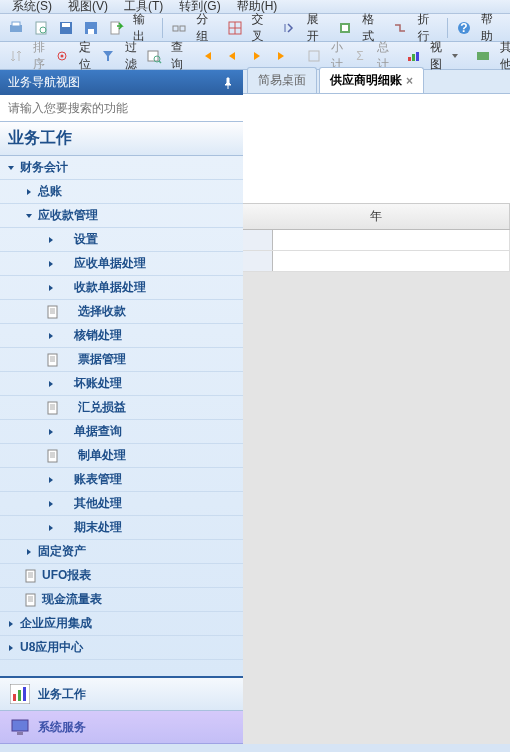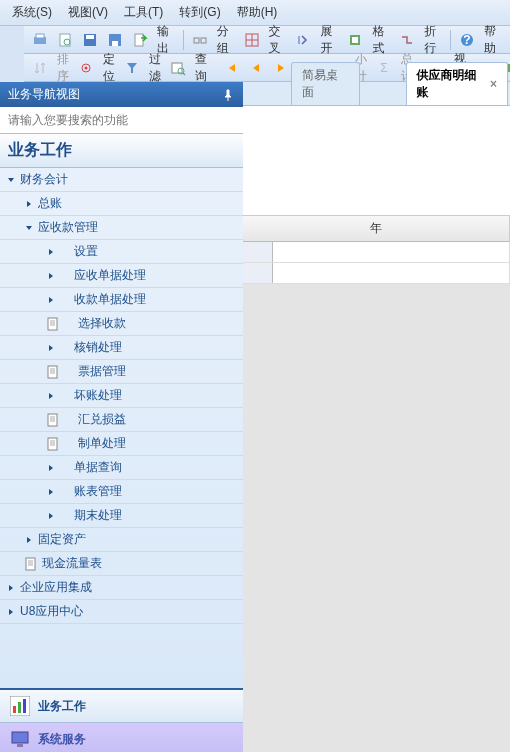--- a/index.html
+++ b/index.html
@@ -1,23 +1,23 @@
 <!DOCTYPE html>
 <html><head>
 <meta charset="utf-8">
 <style>
 * { box-sizing: border-box; margin: 0; padding: 0; font-family: "Microsoft YaHei", SimSun, Arial, sans-serif; font-size: 12px; }
 body { background: #d6e4f5; width: 510px; height: 752px; overflow: hidden; }
 
 
-.menubar { background: linear-gradient(#e8f0fb, #d6e4f5); height: 26px; display: flex; align-items: center; padding-left: 4px; border-bottom: 1px solid #b0c4de; }
+.menubar { background: linear-gradient(#e8f0fb, #d6e4f5); height: 14px; display: flex; align-items: center; padding-left: 4px; border-bottom: 1px solid #b0c4de; }
 .menubar span { padding: 3px 8px; color: #333; }
 
 
-.toolbar { background: linear-gradient(#e8f0fb, #d2e2f6); height: 28px; display: flex; align-items: center; padding: 0 4px; border-bottom: 1px solid #a8c0dd; gap: 1px; margin-left: 24px; }
+.toolbar { background: linear-gradient(#e8f0fb, #d2e2f6); height: 28px; display: flex; align-items: center; padding: 0 4px; border-bottom: 1px solid #a8c0dd; gap: 1px; }
 .tb-btn { display: inline-flex; align-items: center; padding: 2px 4px; color: #333; gap: 2px; }
 .tb-btn.disabled { color: #999; }
 .tb-sep { width: 1px; height: 20px; background: #a8c0dd; margin: 0 3px; }
 .icon { width: 16px; height: 16px; display: inline-block; }
 
 
 .main { display: flex; height: calc(752px - 78px); }
 .sidebar { width: 243px; background: #8b5cf6; display: flex; flex-direction: column; }
 .content { flex: 1; background: #e4e4e4; display: flex; flex-direction: column; }
 
@@ -27,35 +27,35 @@
 
 
 .search-row { background: #fff; padding: 2px; border-bottom: 1px solid #a8c0dd; }
 .search-row input { width: 100%; border: none; padding: 4px 6px; color: #888; outline: none; }
 
 
 .section-title { background: linear-gradient(#fdfdfe, #dce9f7); color: #1e4f8a; font-size: 16px; font-weight: bold; padding: 6px 8px; border-bottom: 1px solid #a8c0dd; }
 
 
 .tree { flex: 1; background: linear-gradient(#e8f1fb, #d9e8f8); overflow-y: auto; }
-.tree-item { display: flex; align-items: center; padding: 3px 19px; color: #1e4f8a; border-bottom: 1px solid #c9dbef; cursor: pointer; }
+.tree-item { display: flex; align-items: center; padding: 3px 19px; color: #1e4f8a; border-bottom: 1px solid #c9dbef; cursor: pointer; font-weight: bold; }
 .tree-item .arrow { width: 10px; height: 10px; margin-right: 4px; flex-shrink: 0; }
 .tree-item .doc-icon { width: 14px; height: 14px; margin-right: 4px; flex-shrink: 0; }
 .lvl-0 { padding-left: 6px; }
 .lvl-1 { padding-left: 24px; }
 .lvl-2 { padding-left: 46px; gap: 14px; }
 
 
 .bottom-nav { border-top: 2px solid #2c5fa0; }
 .bottom-btn { background: linear-gradient(#f5f9fd, #dce9f7); padding: 6px 10px; display: flex; align-items: center; gap: 8px; border-bottom: 1px solid #a8c0dd; color: #1e4f8a; font-weight: bold; cursor: pointer; }
 .bottom-btn .big-icon { width: 20px; height: 20px; }
 
 
 .tabs { background: #dce9f7; display: flex; align-items: flex-end; height: 24px; padding-left: 4px; border-bottom: 1px solid #a8c0dd; }
-.tab { padding: 4px 10px; background: #dce9f7; border: 1px solid #a8c0dd; border-bottom: none; margin-right: 2px; color: #666; border-radius: 3px 3px 0 0; display: flex; align-items: center; gap: 4px; margin-left: 44px; }
+.tab { padding: 4px 10px; background: #dce9f7; border: 1px solid #a8c0dd; border-bottom: none; margin-right: 2px; color: #666; border-radius: 3px 3px 0 0; display: flex; align-items: center; gap: 4px; }
 .tab.active { background: #ffffff; color: #000; font-weight: bold; }
 .tab .close-x { color: #888; font-weight: bold; cursor: pointer; }
 
 
 .white-pane { background: #fff; height: 110px; border-bottom: 1px solid #ccc; }
 
 
 .grid-header { background: linear-gradient(#f7f7f7, #e6e6e6); border-bottom: 1px solid #bbb; display: flex; }
 .grid-header .gh-cell { flex: 1; text-align: center; padding: 4px; color: #333; border-right: 1px solid #ccc; }
 .grid-row { display: flex; border-bottom: 1px solid #ddd; }
@@ -320,51 +320,66 @@
         <div class="tree-item lvl-2">
           <svg class="doc-icon" viewBox="0 0 14 14">
             <rect x="2" y="1" width="9" height="12" fill="#fff" stroke="#888"></rect>
             <line x1="4" y1="4" x2="9" y2="4" stroke="#aaa"></line>
             <line x1="4" y1="6" x2="9" y2="6" stroke="#aaa"></line>
             <line x1="4" y1="8" x2="9" y2="8" stroke="#aaa"></line>
           </svg>
           <span>汇兑损益</span>
         </div>
         <div class="tree-item lvl-2">
+          <svg class="arrow" viewBox="0 0 10 10">
+            <path d="M3 2 L7 5 L3 8 Z" fill="#1e4f8a"></path>
+          </svg>
+          <span>单据查询</span>
+        </div>
+        <div class="tree-item lvl-2">
           <svg class="doc-icon" viewBox="0 0 14 14">
             <rect x="2" y="1" width="9" height="12" fill="#fff" stroke="#888"></rect>
             <line x1="4" y1="4" x2="9" y2="4" stroke="#aaa"></line>
             <line x1="4" y1="6" x2="9" y2="6" stroke="#aaa"></line>
             <line x1="4" y1="8" x2="9" y2="8" stroke="#aaa"></line>
           </svg>
           <span>制单处理</span>
         </div>
         <div class="tree-item lvl-2">
           <svg class="arrow" viewBox="0 0 10 10">
             <path d="M3 2 L7 5 L3 8 Z" fill="#1e4f8a"></path>
           </svg>
-          <span>单据查询</span>
-        </div>
-        <div class="tree-item lvl-2">
-          <svg class="arrow" viewBox="0 0 10 10">
-            <path d="M3 2 L7 5 L3 8 Z" fill="#1e4f8a"></path>
-          </svg>
           <span>账表管理</span>
         </div>
         <div class="tree-item lvl-2">
           <svg class="arrow" viewBox="0 0 10 10">
             <path d="M3 2 L7 5 L3 8 Z" fill="#1e4f8a"></path>
           </svg>
+          <span>其他处理</span>
+        </div>
+        <div class="tree-item lvl-2">
+          <svg class="arrow" viewBox="0 0 10 10">
+            <path d="M3 2 L7 5 L3 8 Z" fill="#1e4f8a"></path>
+          </svg>
           <span>期末处理</span>
         </div>
         <div class="tree-item lvl-1">
           <svg class="arrow" viewBox="0 0 10 10">
             <path d="M3 2 L7 5 L3 8 Z" fill="#1e4f8a"></path>
           </svg>
           <span>固定资产</span>
+        </div>
+        <div class="tree-item lvl-1">
+          <svg class="doc-icon" viewBox="0 0 14 14">
+            <rect x="2" y="1" width="9" height="12" fill="#fff" stroke="#888"></rect>
+            <line x1="4" y1="4" x2="9" y2="4" stroke="#aaa"></line>
+            <line x1="4" y1="6" x2="9" y2="6" stroke="#aaa"></line>
+            <line x1="4" y1="8" x2="9" y2="8" stroke="#aaa"></line>
+          </svg>
+          <span>UFO报表</span>
         </div>
         <div class="tree-item lvl-1">
           <svg class="doc-icon" viewBox="0 0 14 14">
             <rect x="2" y="1" width="9" height="12" fill="#fff" stroke="#888"></rect>
             <line x1="4" y1="4" x2="9" y2="4" stroke="#aaa"></line>
             <line x1="4" y1="6" x2="9" y2="6" stroke="#aaa"></line>
             <line x1="4" y1="8" x2="9" y2="8" stroke="#aaa"></line>
           </svg>
           <span>现金流量表</span>
         </div>

